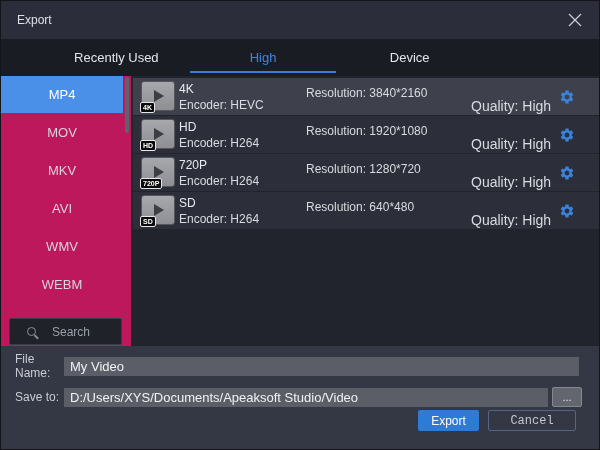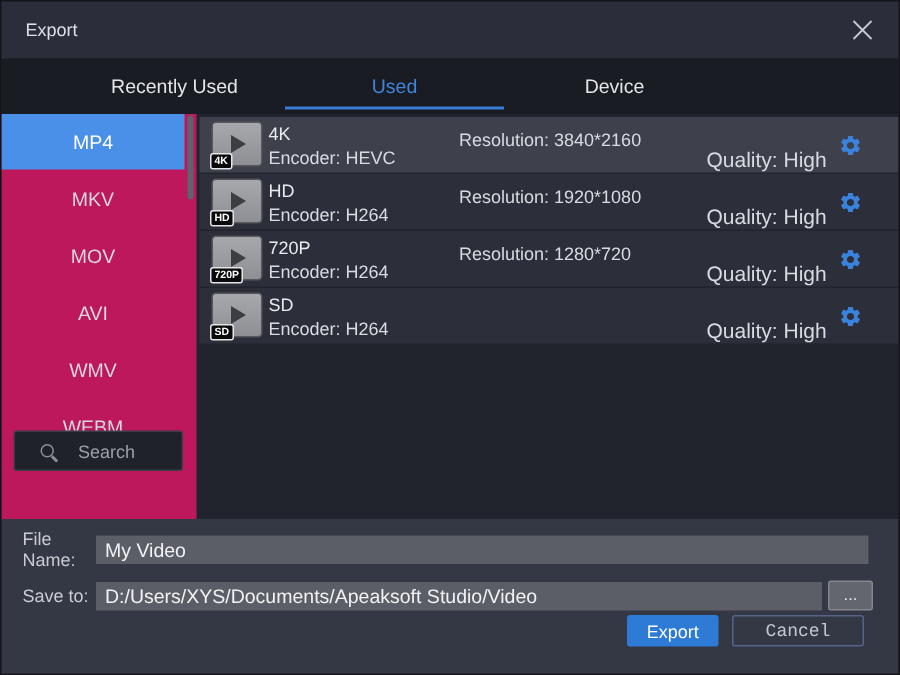--- a/index.html
+++ b/index.html
@@ -21,21 +21,21 @@
   .tab { flex:1; display:flex; align-items:center; justify-content:center; color:#e3e5ea; font-size:13px; position:relative; cursor:pointer; }
   .tab.active { color:#3f85da; }
   .tab.active::after { content:""; position:absolute; left:0; right:0; bottom:3px; height:2px; background:#3a7bd5; }
 
   
   .content { display:flex; height:270px; }
   .sidebar { width:130px; background:#be185d; position:relative; flex:none; }
   .format-item { width:122px; height:37px; margin-bottom:1px; display:flex; align-items:center; justify-content:center; color:#d4d7dd; font-size:13px; cursor:pointer; }
   .format-item.selected { background:#4a90e8; color:#ffffff; }
   .sidebar-scrollbar { position:absolute; top:1px; right:2px; width:4px; height:56px; background:#5f626b; border-radius:2px; }
-  .search-box { position:absolute; left:8px; top:211px; width:113px; height:27px; background:#20222a; border:1px solid #3a3d46; border-radius:2px; display:flex; align-items:center; justify-content:center; gap:16px; }
+  .search-box { position:absolute; left:8px; top:242px; width:113px; height:27px; background:#20222a; border:1px solid #3a3d46; border-radius:2px; display:flex; align-items:center; justify-content:center; gap:16px; }
   .search-glyph { width:9px; height:9px; border:1.5px solid #8b8f97; border-radius:50%; position:relative; flex:none; }
   .search-glyph::after { content:""; position:absolute; width:5px; height:1.5px; background:#8b8f97; transform:rotate(45deg); right:-4px; bottom:-2px; }
   .search-input { background:transparent; border:none; outline:none; color:#c6cad1; font-size:12px; width:52px; padding:0; font-family:"Liberation Sans", sans-serif; }
   .search-input::placeholder { color:#9aa0a8; }
 
   .list { flex:1; padding:2px 0 0 2px; }
   .preset-row { position:relative; height:37px; margin-bottom:1px; background:#2c2f39; cursor:pointer; }
   .preset-row.active { background:#3e414c; }
   .thumb { position:absolute; left:8px; top:3px; width:34px; height:30px; background:linear-gradient(#a6a8ac,#8d8f94); border:1px solid #55575c; border-radius:3px; }
   .play-triangle { position:absolute; left:12px; top:8px; width:0; height:0; border-left:10px solid #3c3e44; border-top:6px solid transparent; border-bottom:6px solid transparent; }
@@ -73,34 +73,34 @@
       </svg>
     </span>
   </div>
 
   <div class="tabbar">
     <div class="tabs">
       <div class="tab">
           <span>Recently Used</span>
         </div>
       <div class="tab active">
-          <span>Used</span>
+          <span>High</span>
         </div>
       <div class="tab">
           <span>Device</span>
         </div>
     </div>
   </div>
 
   <div class="content">
 
     <aside class="sidebar">
       <div class="format-item selected">MP4</div>
+      <div class="format-item">MOV</div>
       <div class="format-item">MKV</div>
-      <div class="format-item">MOV</div>
       <div class="format-item">AVI</div>
       <div class="format-item">WMV</div>
       <div class="format-item">WEBM</div>
       <div class="sidebar-scrollbar"></div>
       <div class="search-box">
         <span class="search-glyph"></span>
         <input class="search-input" type="text" placeholder="Search" style="">
       </div>
     </aside>
 
@@ -154,20 +154,21 @@
         </span>
       </div>
 
       <div class="preset-row">
         <div class="thumb">
           <span class="play-triangle"></span>
           <span class="thumb-badge">SD</span>
         </div>
         <span class="preset-title">SD</span>
         <span class="preset-encoder">Encoder: H264</span>
+        <span class="preset-resolution">Resolution: 640*480</span>
         <span class="preset-quality">Quality: High</span>
         <span class="gear-btn">
           <svg width="16" height="16" viewBox="0 0 24 24" fill="#3b82dc">
               <path d="M19.14,12.94c0.04-0.3,0.06-0.61,0.06-0.94c0-0.32-0.02-0.64-0.07-0.94l2.03-1.58c0.18-0.14,0.23-0.41,0.12-0.61l-1.92-3.32c-0.12-0.22-0.37-0.29-0.59-0.22l-2.39,0.96c-0.5-0.38-1.03-0.7-1.62-0.94L14.4,2.81c-0.04-0.24-0.24-0.41-0.48-0.41h-3.84c-0.24,0-0.43,0.17-0.47,0.41L9.25,5.35C8.66,5.59,8.12,5.92,7.63,6.29L5.24,5.33c-0.22-0.08-0.47,0-0.59,0.22L2.74,8.87C2.62,9.08,2.66,9.34,2.86,9.48l2.03,1.58C4.84,11.36,4.8,11.69,4.8,12s0.02,0.64,0.07,0.94l-2.03,1.58c-0.18,0.14-0.23,0.41-0.12,0.61l1.92,3.32c0.12,0.22,0.37,0.29,0.59,0.22l2.39-0.96c0.5,0.38,1.03,0.7,1.62,0.94l0.36,2.54c0.05,0.24,0.24,0.41,0.48,0.41h3.84c0.24,0,0.44-0.17,0.47-0.41l0.36-2.54c0.59-0.24,1.13-0.56,1.62-0.94l2.39,0.96c0.22,0.08,0.47,0,0.59-0.22l1.92-3.32c0.12-0.22,0.07-0.47-0.12-0.61L19.14,12.94z M12,15.6c-1.98,0-3.6-1.62-3.6-3.6s1.62-3.6,3.6-3.6s3.6,1.62,3.6,3.6S13.98,15.6,12,15.6z"></path>
             </svg>
         </span>
       </div>
 
     </main>
   </div>

